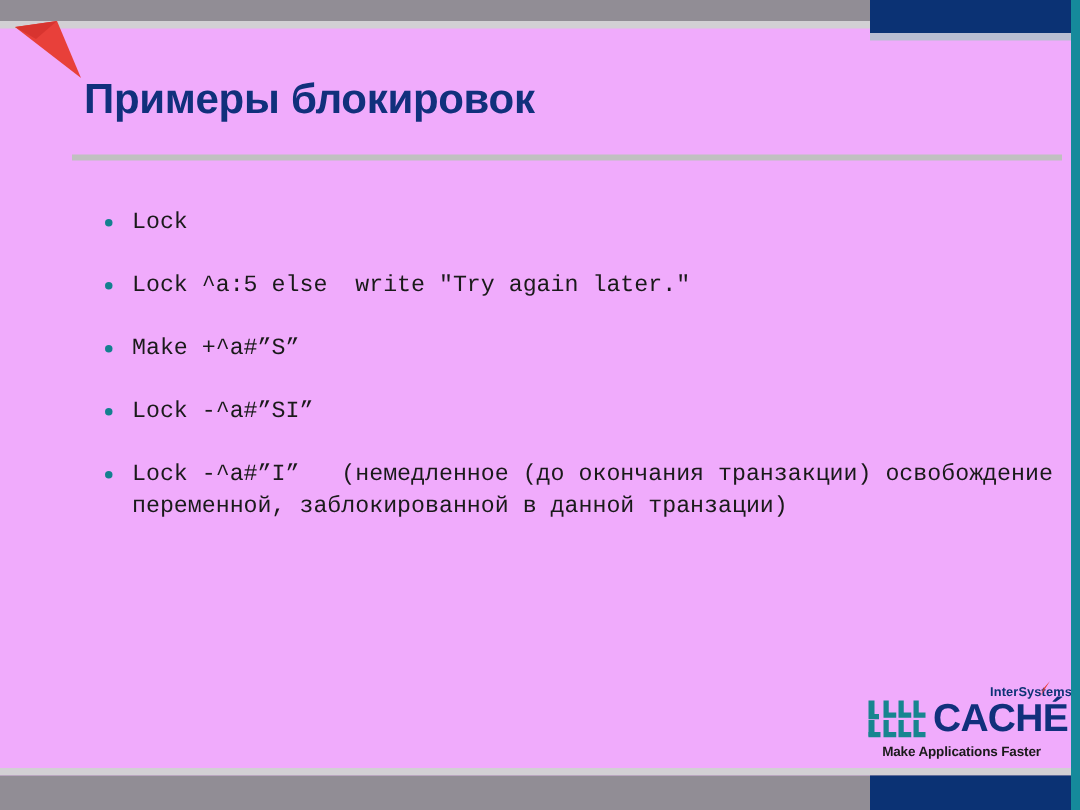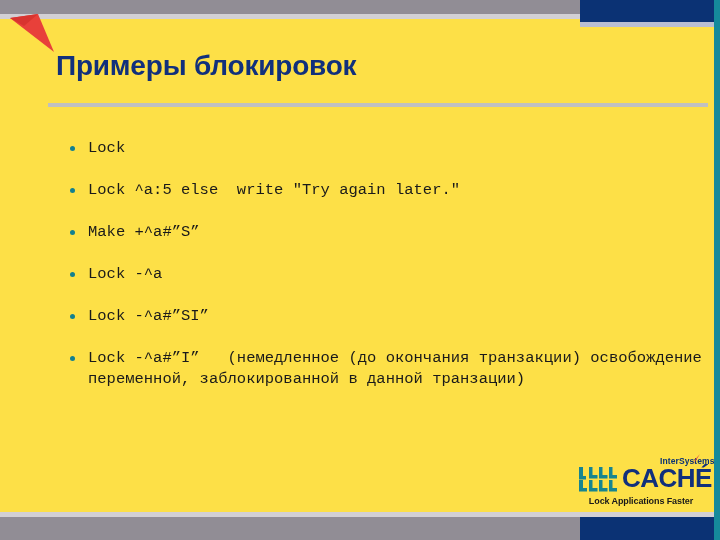--- a/index.html
+++ b/index.html
@@ -10,21 +10,21 @@
     width: 720px;
     height: 540px;
     background: #ffffff;
     font-family: "Liberation Sans", sans-serif;
     overflow: hidden;
   }
   .slide {
     position: relative;
     width: 720px;
     height: 540px;
-    background: #fde047;
+    background: #f0abfc;
     overflow: hidden;
   }
 
   
   .topbar-gray {
     position: absolute;
     left: 0;
     top: 0;
     width: 720px;
     height: 14px;
@@ -230,21 +230,20 @@
     <polygon points="2,6 30,2 16,14" fill="#d8342f"></polygon>
   </svg>
 
   <div class="title">Примеры блокировок</div>
   <div class="title-rule"></div>
 
   <ul class="body-list">
     <li class="bullet-item">Lock</li>
     <li class="bullet-item">Lock ^a:5 else  write "Try again later."</li>
     <li class="bullet-item">Make +^a#”S”</li>
-    <li class="bullet-item">Lock -^a</li>
     <li class="bullet-item">Lock -^a#”SI”</li>
     <li class="bullet-item wrap">Lock -^a#”I”   (немедленное (до окончания транзакции) освобождение переменной, заблокированной в данной транзации)</li>
   </ul>
 
   <div class="logo">
     <svg class="logo-mark" viewBox="0 0 40 30">
       <g fill="#17858f">
         <path d="M1,2 h4 v9 h-4 z"></path>
         <path d="M1,15 h4 v11 h-4 z"></path>
         <path d="M1,11 h7 v3.5 h-7 z"></path>
@@ -255,21 +254,21 @@
         <path d="M11,15 h3.5 v8 h5 v3.5 h-8.5 z"></path>
         <path d="M21,15 h3.5 v8 h5 v3.5 h-8.5 z"></path>
         <path d="M31,15 h3.5 v8 h4.5 v3.5 h-8 z"></path>
       </g>
     </svg>
     <div class="logo-intersystems">InterSystems</div>
     <svg class="logo-flame" viewBox="0 0 12 13">
       <polygon points="10,0 3,11 6,5 2,9" fill="#e8403a"></polygon>
     </svg>
     <div class="logo-cache">CACHÉ</div>
-    <div class="logo-tagline">Lock Applications Faster</div>
+    <div class="logo-tagline">Make Applications Faster</div>
   </div>
 
   <div class="botbar-lightstrip"></div>
   <div class="botbar-gray"></div>
   <div class="botbar-blue"></div>
 
   <div class="right-teal"></div>
 
 </div>
 

